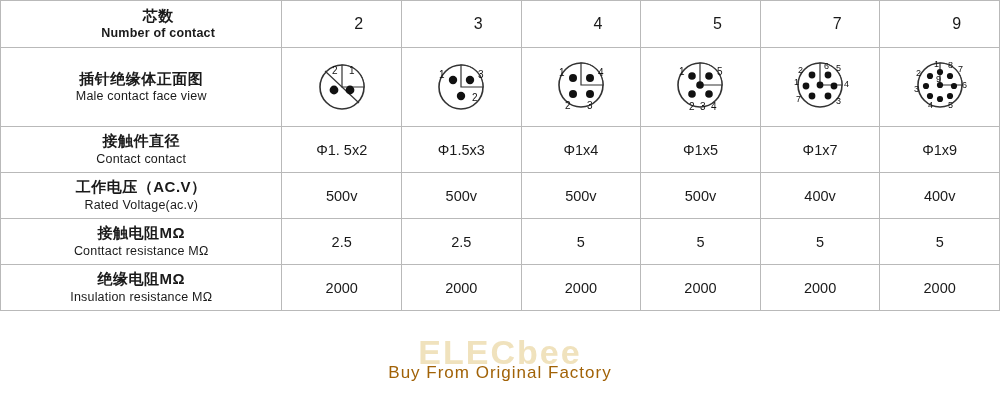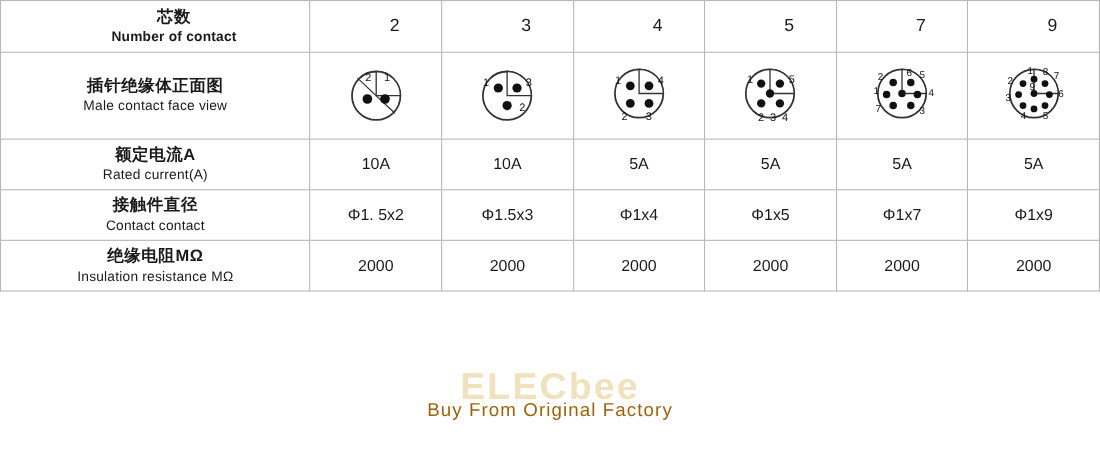--- a/index.html
+++ b/index.html
@@ -251,48 +251,60 @@
               <text x="44" y="28" font-size="9" font-family="Liberation Sans, sans-serif" fill="#111">9</text>
               <text x="70" y="34" font-size="9" font-family="Liberation Sans, sans-serif" fill="#111">6</text>
               <text x="22" y="38" font-size="9" font-family="Liberation Sans, sans-serif" fill="#111">3</text>
               <text x="36" y="54" font-size="9" font-family="Liberation Sans, sans-serif" fill="#111">4</text>
               <text x="56" y="54" font-size="9" font-family="Liberation Sans, sans-serif" fill="#111">5</text>
             </svg>
           </span>
         </td>
       </tr>
 
-      <tr class="row-std">
-        <td>
-          <div class="lbl-cn">额定电流A</div>
-          <div class="lbl-en">Rated current(A)</div>
-        </td>
-        <td class="val">10A</td>
-        <td class="val">10A</td>
-        <td class="val">5A</td>
-        <td class="val">5A</td>
-        <td class="val">5A</td>
-        <td class="val">5A</td>
-      </tr>
 
       <tr class="row-std">
         <td>
           <div class="lbl-cn">接触件直径</div>
           <div class="lbl-en">Contact contact</div>
         </td>
         <td class="val">Φ1. 5x2</td>
         <td class="val">Φ1.5x3</td>
         <td class="val">Φ1x4</td>
         <td class="val">Φ1x5</td>
         <td class="val">Φ1x7</td>
         <td class="val">Φ1x9</td>
       </tr>
 
-
-
+      <tr class="row-std">
+        <td>
+          <div class="lbl-cn">工作电压（AC.V）</div>
+          <div class="lbl-en">Rated Voltage(ac.v)</div>
+        </td>
+        <td class="val">500v</td>
+        <td class="val">500v</td>
+        <td class="val">500v</td>
+        <td class="val">500v</td>
+        <td class="val">400v</td>
+        <td class="val">400v</td>
+      </tr>
+
+
+      <tr class="row-std">
+        <td>
+          <div class="lbl-cn">接触电阻MΩ</div>
+          <div class="lbl-en">Conttact resistance MΩ</div>
+        </td>
+        <td class="val">2.5</td>
+        <td class="val">2.5</td>
+        <td class="val">5</td>
+        <td class="val">5</td>
+        <td class="val">5</td>
+        <td class="val">5</td>
+      </tr>
 
       <tr class="row-std">
         <td>
           <div class="lbl-cn">绝缘电阻MΩ</div>
           <div class="lbl-en">Insulation resistance MΩ</div>
         </td>
         <td class="val">2000</td>
         <td class="val">2000</td>
         <td class="val">2000</td>
         <td class="val">2000</td>

